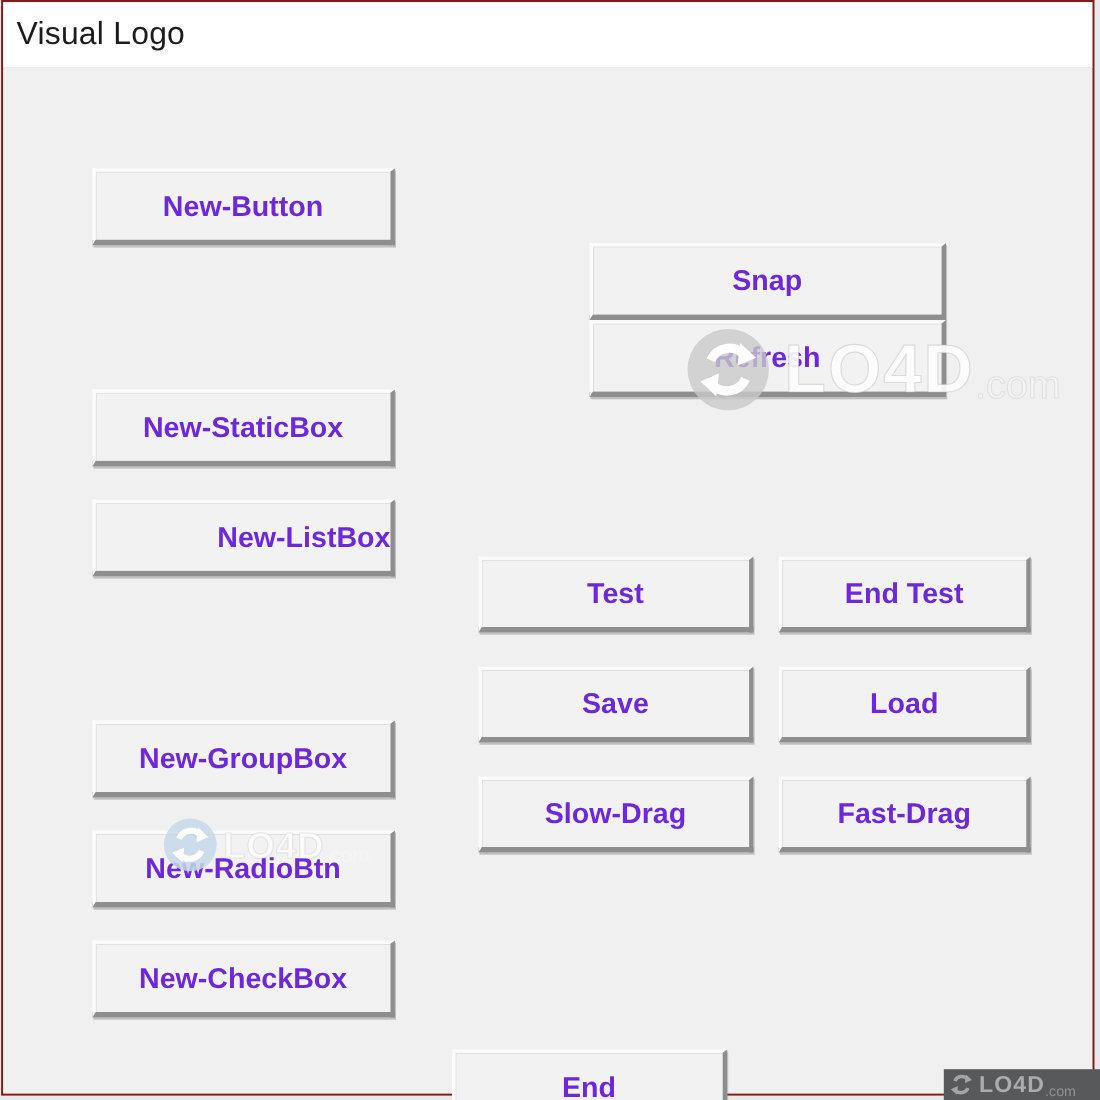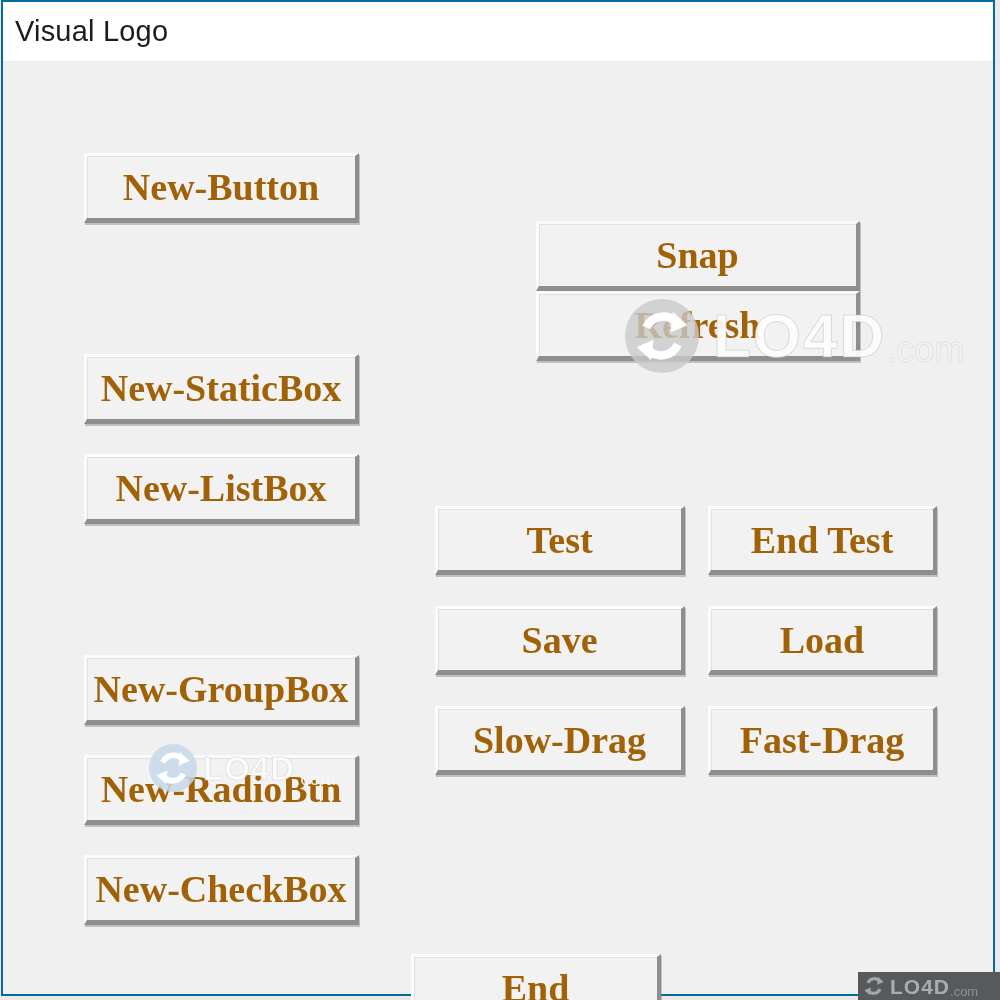--- a/index.html
+++ b/index.html
@@ -4,21 +4,21 @@
 <style>
   * { margin:0; padding:0; box-sizing:border-box; }
   html,body { width:1000px; height:1000px; }
   body { font-family:"Liberation Sans", sans-serif; background:#e9e9e9; }
 
   #screen { position:relative; width:1000px; height:1000px; overflow:hidden; background:#e9e9e9; }
 
   
   .window {
     position:absolute; left:1px; top:0; width:994px; height:996px;
-    border:2px solid #0369a1; background:#f0f0f0;
+    border:2px solid #7f1d1d; background:#f0f0f0;
   }
   .titlebar {
     position:absolute; left:0; top:0; right:0; height:60px;
     background:#ffffff; display:flex; align-items:center;
     border-bottom:1px solid #e9e9e9;
   }
   .title-text {
     padding-left:12px; font-size:29px; color:#1c1c1c; letter-spacing:0.2px;
   }
   .client { position:absolute; left:0; top:61px; right:0; bottom:0; background:#f0f0f0; }
@@ -26,42 +26,42 @@
   
   .btn {
     position:absolute;
     display:flex; align-items:center; justify-content:center;
     background:#f2f2f2;
     border-top:3px solid #fbfbfb;
     border-left:3px solid #fbfbfb;
     border-right:4px solid #8e8e8e;
     border-bottom:5px solid #8e8e8e;
     box-shadow: inset 1px 1px 0 #e0e0e0, 1px 2px 0 rgba(130,130,130,0.45);
-    font-family:Liberation Serif, serif;
-    font-size:38px; font-weight:700; color:#a16207;
+    font-family:Liberation Sans, sans-serif;
+    font-size:26px; font-weight:700; color:#6d28d9;
     cursor:pointer; padding:0;
   }
   .btn span { pointer-events:none; }
 
   
   .btn.focused {
     border:3px solid #6f6f6f;
     background:#f6f6f6;
     box-shadow: inset 0 0 0 1px #a8a8a8, 1px 2px 0 rgba(130,130,130,0.5);
   }
   .btn.focused::after {
     content:""; position:absolute; left:5px; top:5px; right:5px; bottom:5px;
     border:2px dotted #141414; pointer-events:none;
   }
 
   
   [data-name="button-new-button"]    { left:81px;  top:90px;  width:275px; height:70px; }
   [data-name="button-new-scrollbar"] { left:81px;  top:190px; width:275px; height:70px; }
   [data-name="button-new-staticbox"] { left:81px;  top:291px; width:275px; height:70px; }
-  [data-name="button-new-listbox"]   { left:81px;  top:391px; width:275px; height:70px; }
+  [data-name="button-new-listbox"]   { left:81px;  top:391px; width:275px; height:70px;justify-content:flex-end; }
   [data-name="button-new-combobox"]  { left:81px;  top:490px; width:278px; height:72px; }
   [data-name="button-new-groupbox"]  { left:81px;  top:592px; width:275px; height:70px; }
   [data-name="button-new-radiobtn"]  { left:81px;  top:692px; width:275px; height:70px; }
   [data-name="button-new-checkbox"]  { left:81px;  top:792px; width:275px; height:70px; }
 
   
   [data-name="button-snap"]    { left:533px; top:158px; width:324px; height:70px; }
   [data-name="button-refresh"] { left:533px; top:228px; width:324px; height:70px; }
 
   

